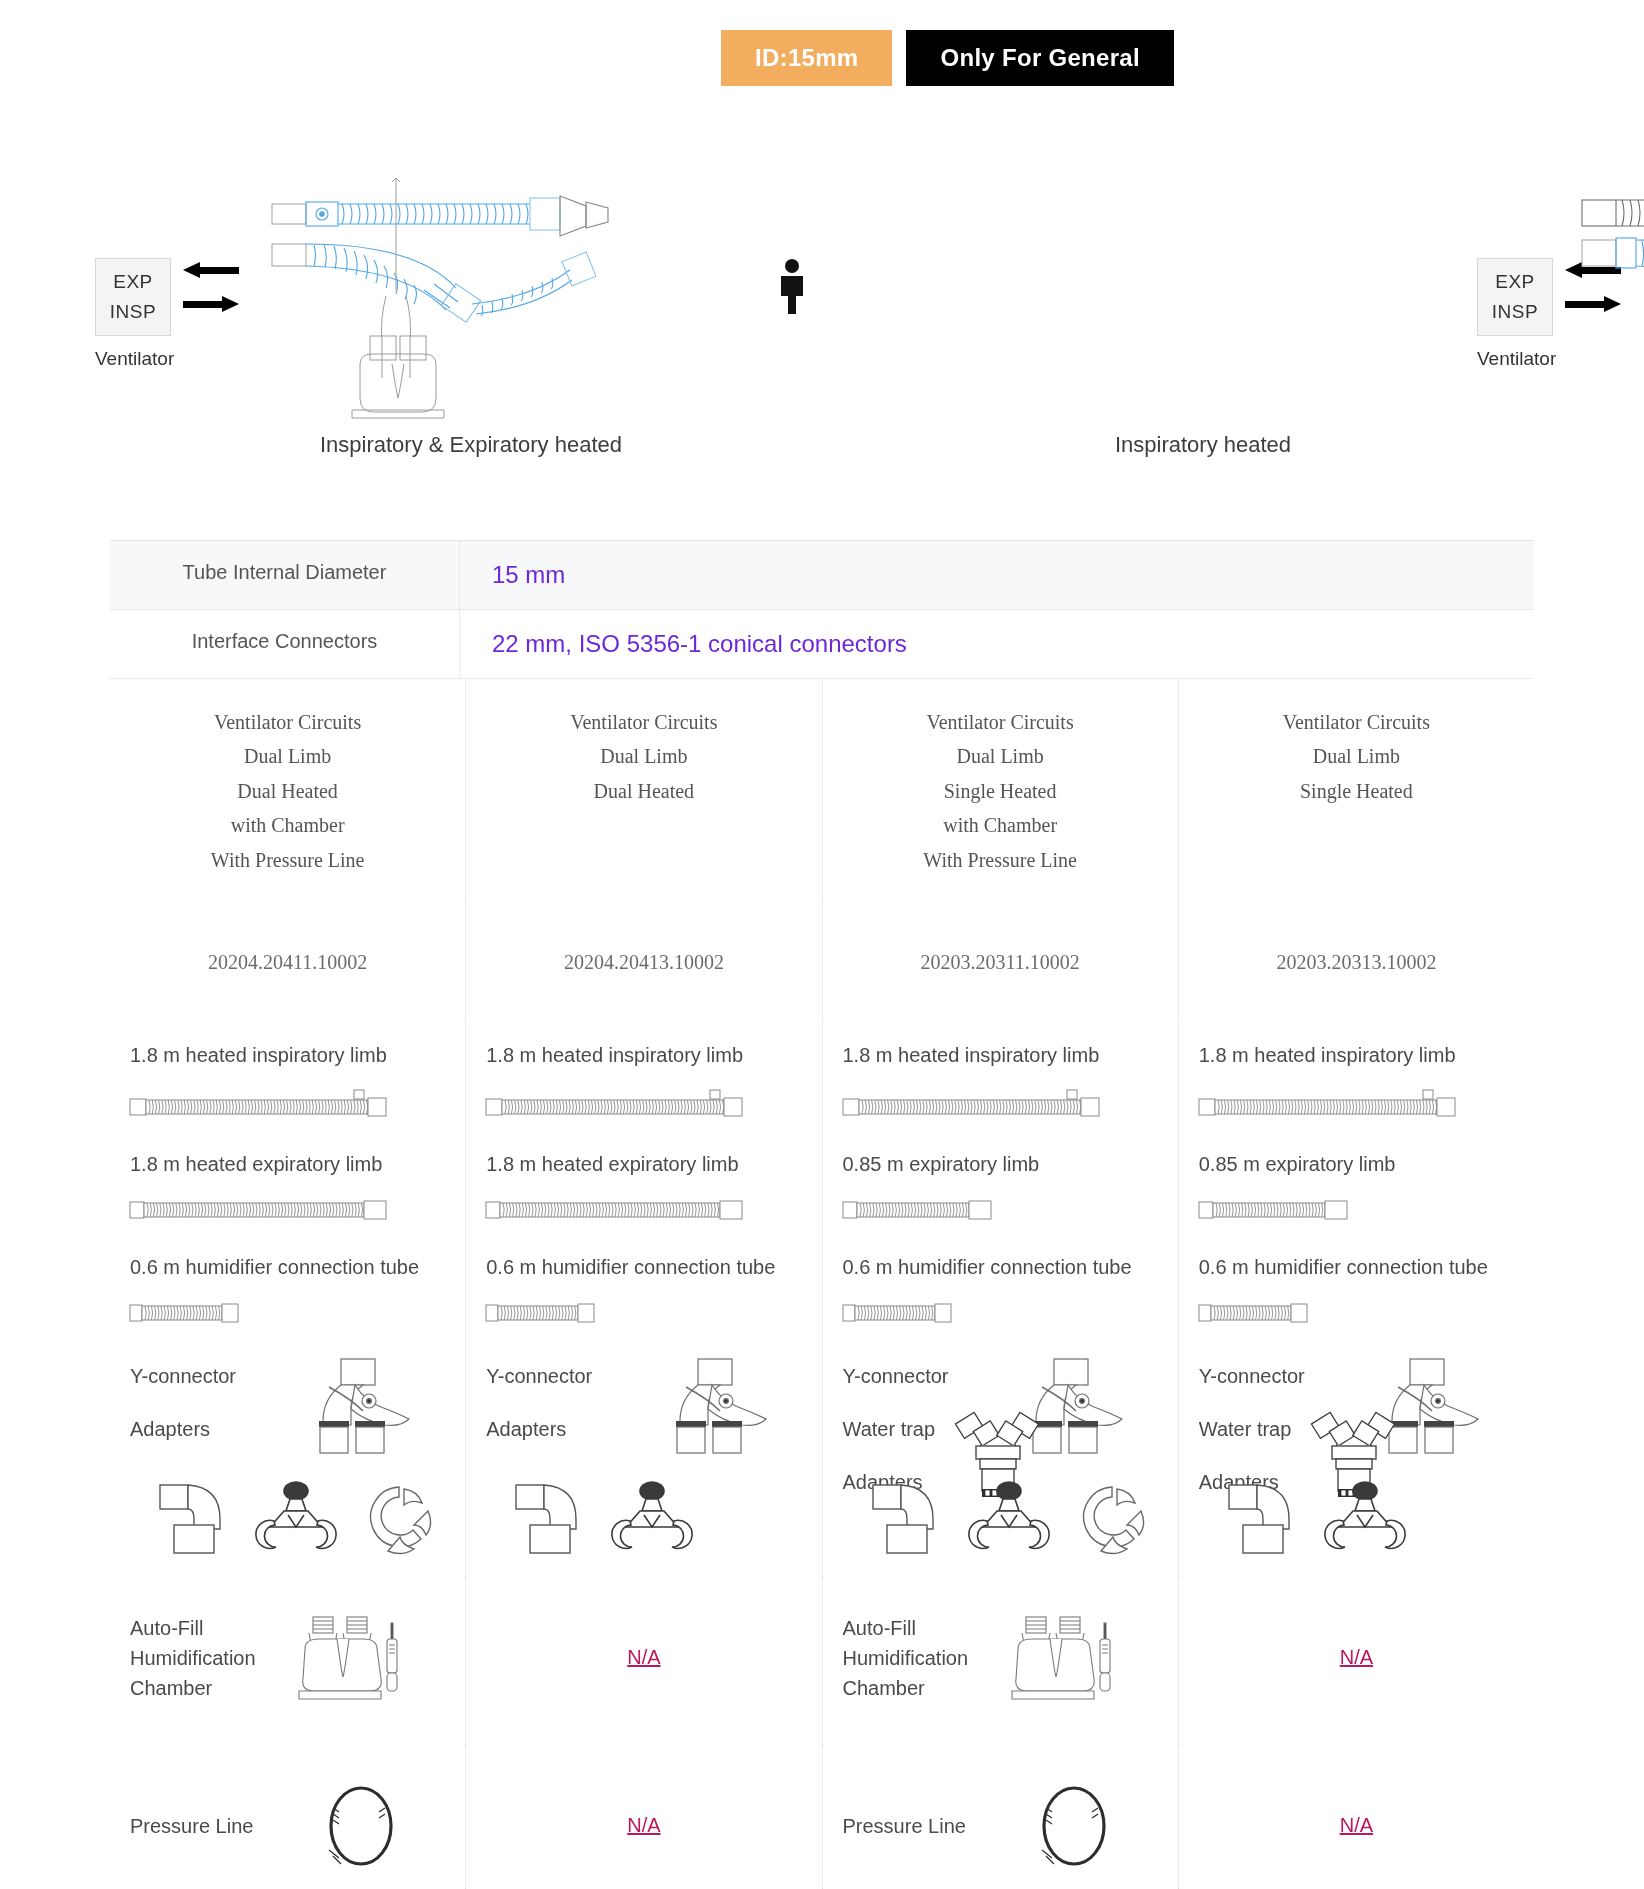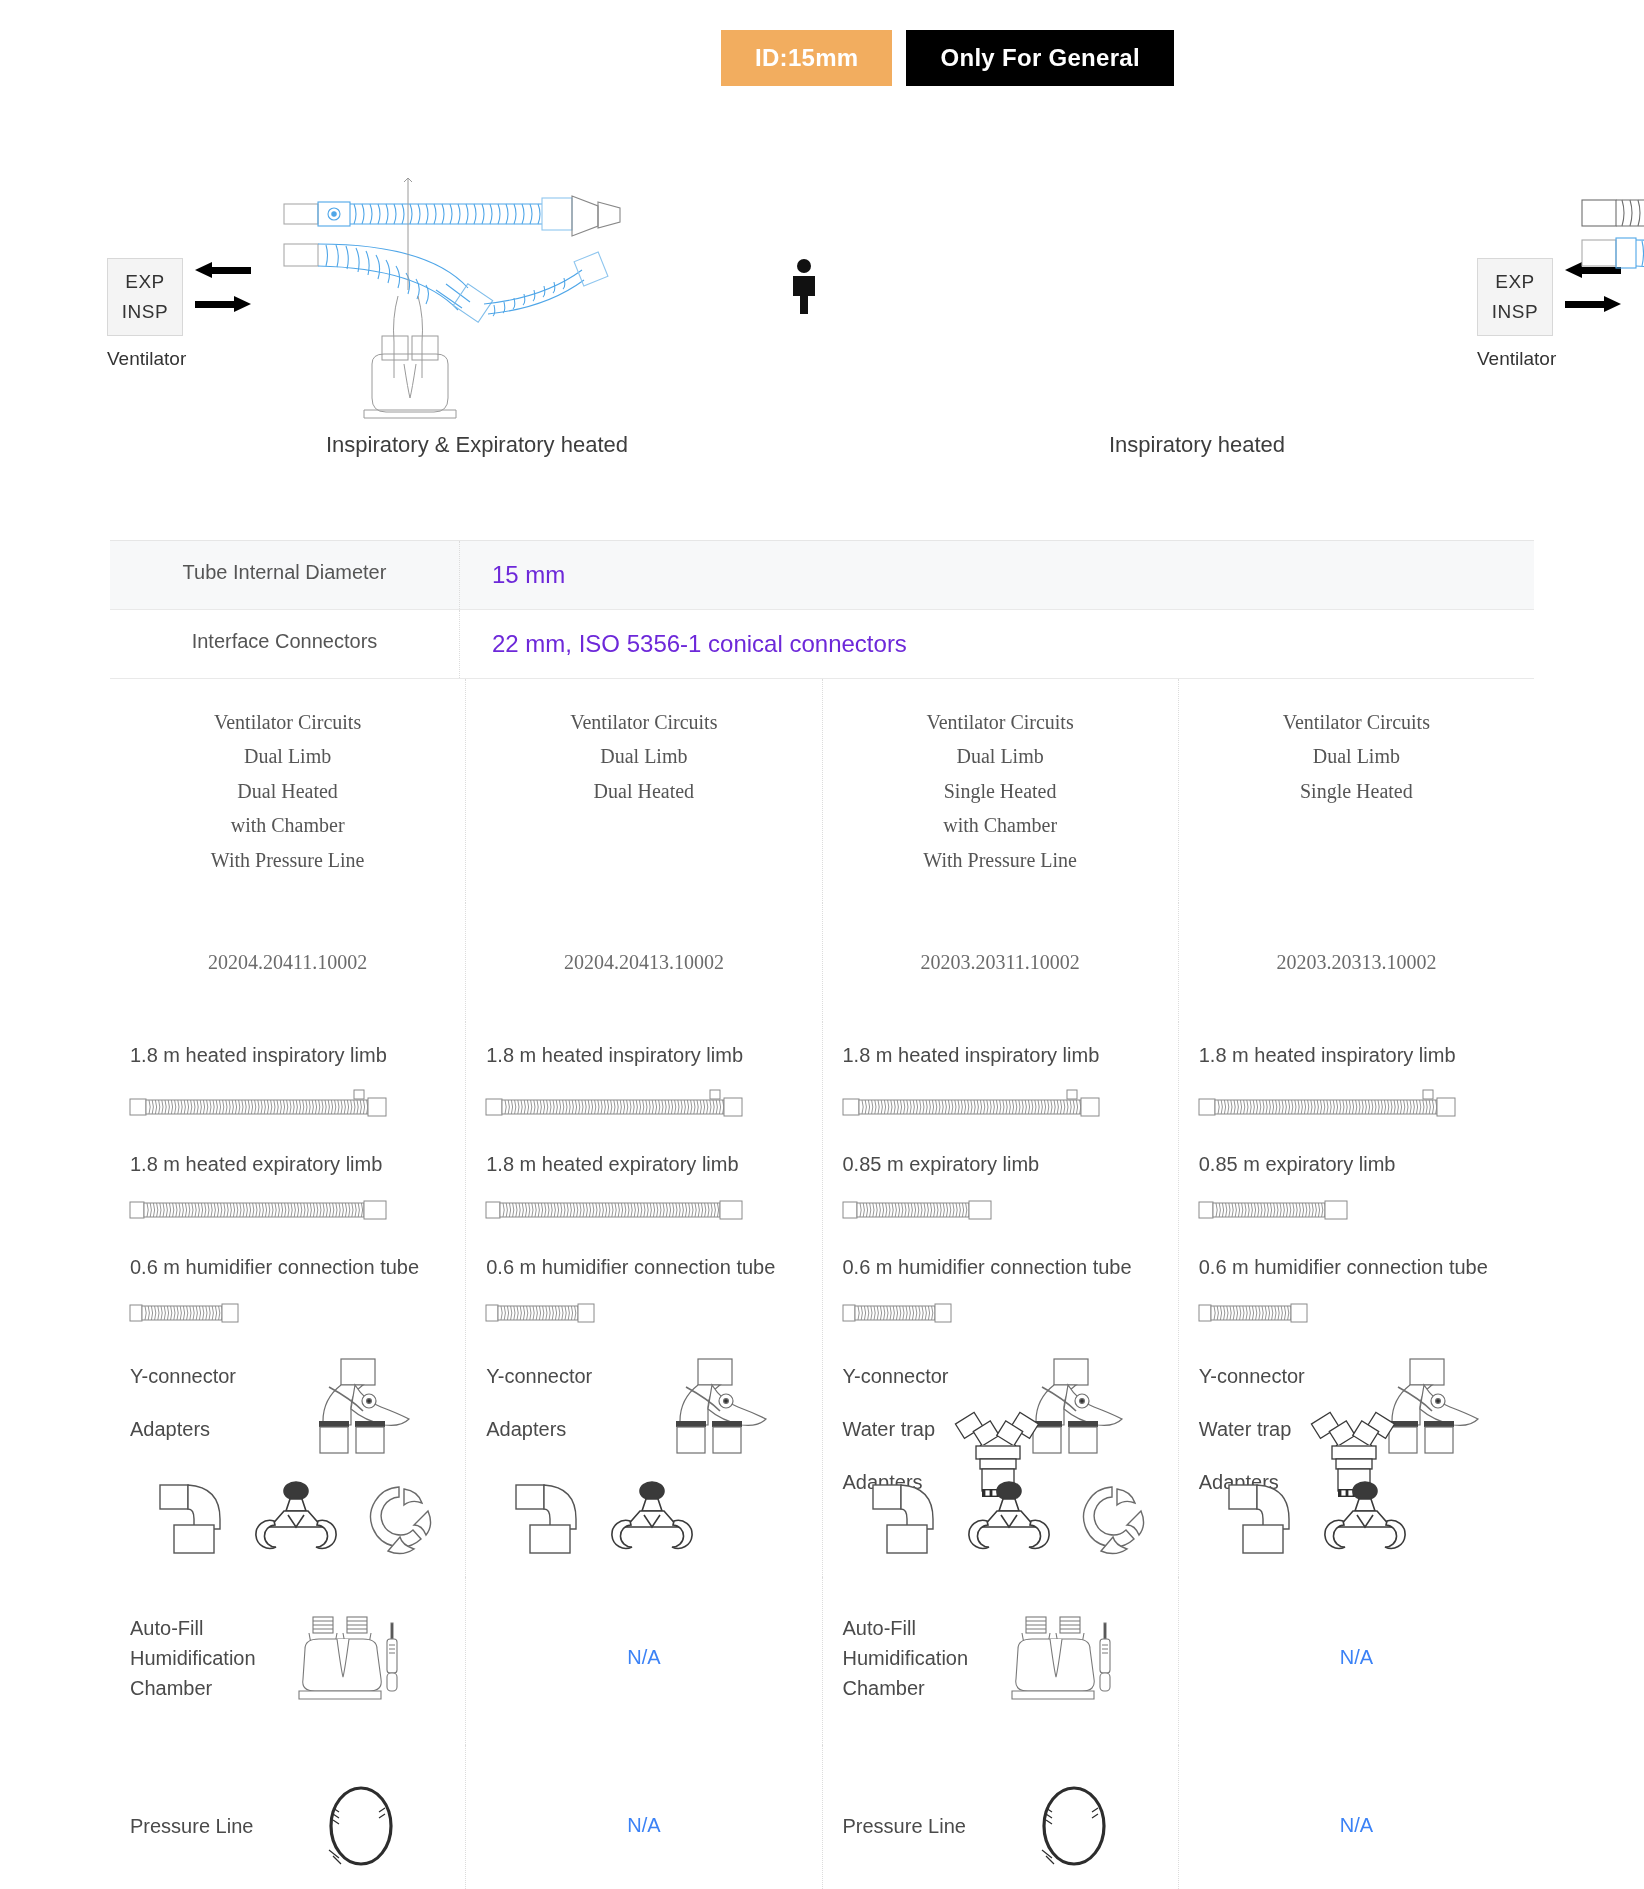--- a/index.html
+++ b/index.html
@@ -26,21 +26,21 @@
     letter-spacing: .3px;
     white-space: nowrap;
   }
   .badge-id { background: #f2ad5f; }
   .badge-general { background: #000000; }
 
   
   .diagrams {
     display: flex;
     margin-top: 72px;
-    padding: 0 52px;
+    padding: 0 40px;
   }
   .diagram { flex: 1; position: relative; height: 340px; }
   .vent-group { position: absolute; left: 55px; top: 100px; width: 180px; }
   .diagram.right .vent-group { left: 655px; }
   .vent-box {
     width: 76px; height: 78px;
     border: 1px solid #d8d8d8;
     background: #f4f4f4;
     display: flex; flex-direction: column;
     align-items: center; justify-content: center;
@@ -107,21 +107,21 @@
 
   .yblock { position: relative; min-height: 190px; }
   .yblock .labels { position: absolute; left: 0; top: 6px; }
   .yblock .labels .comp-label { margin-bottom: 30px; }
   .ypic { position: absolute; right: 30px; top: 0; }
   .wtpic { position: absolute; right: 118px; top: 52px; }
   .adapters { position: absolute; left: 28px; top: 122px; display: flex; gap: 18px; align-items: flex-end; }
 
   .midrow { display: flex; align-items: center; min-height: 118px; }
   .midrow .txt { font-size: 20px; color: #4a4a4a; line-height: 1.5; }
-  .na { width: 100%; text-align: center; font-size: 20px; color: #3b82f6; }
+  .na { width: 100%; text-align: center; font-size: 20px; color: #be185d; text-decoration: underline; }
   svg { display: block; overflow: visible; }
 </style>
 </head>
 <body>
 
 <div class="badge-row">
   <div class="badge badge-id">ID:15mm</div>
   <div class="badge badge-general">Only For General</div>
 </div>
 

